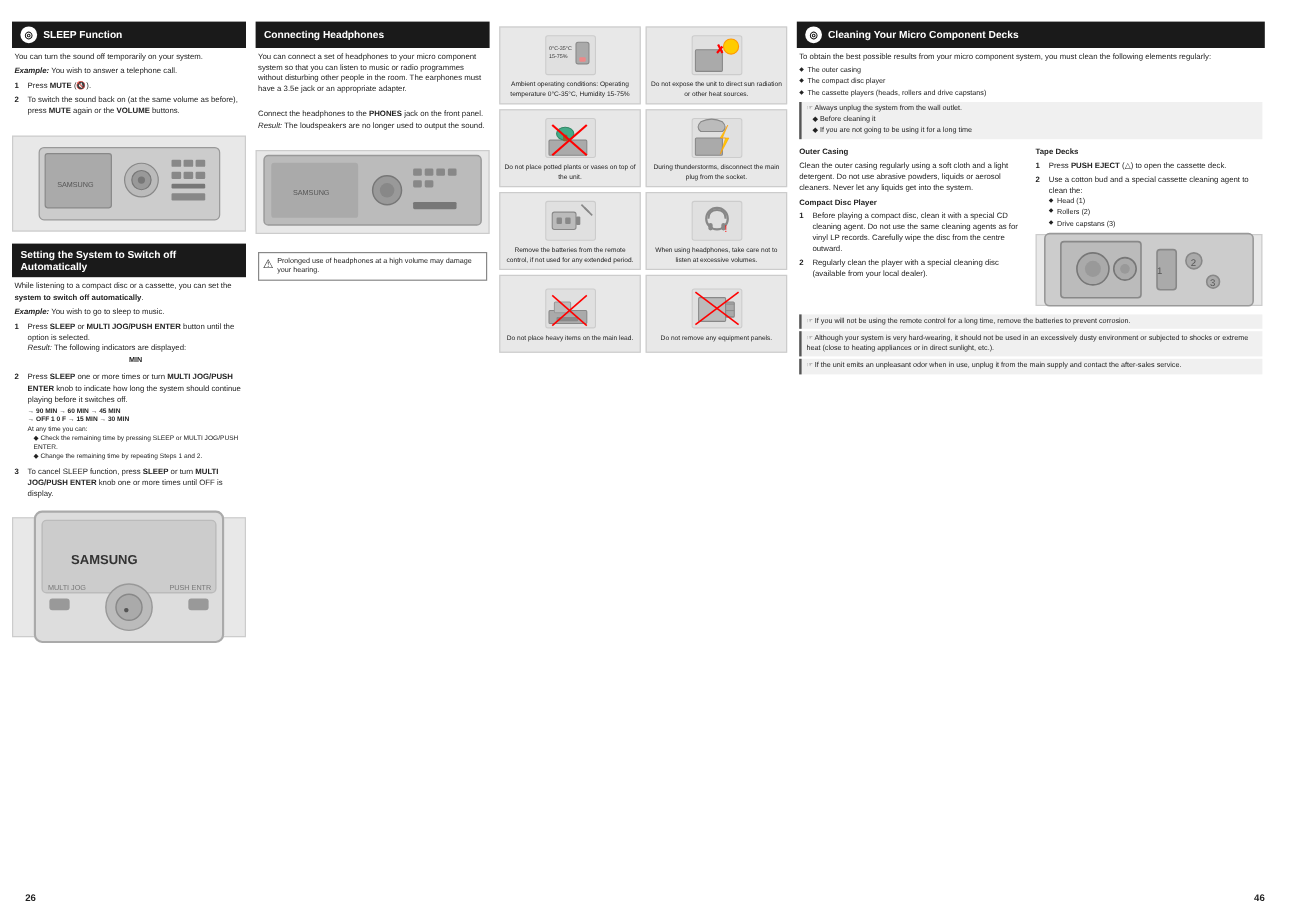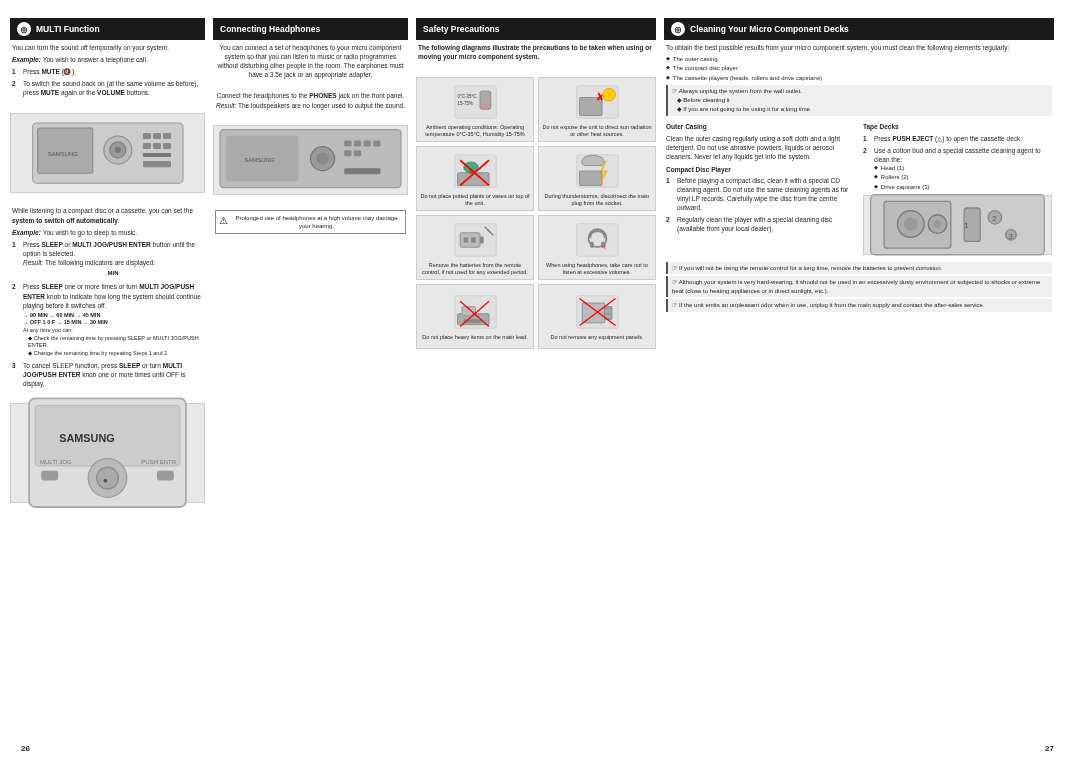--- a/index.html
+++ b/index.html
@@ -24,21 +24,20 @@
       flex-direction: column;
       gap: 6px;
     }
     .col-left {
       width: 195px;
       flex-shrink: 0;
     }
     .col-mid-left {
       width: 195px;
       flex-shrink: 0;
-      text-align: center;
     }
     .col-mid-right {
       width: 240px;
       flex-shrink: 0;
     }
     .col-right {
       width: 390px;
       flex-shrink: 0;
       display: flex;
       flex-direction: column;
@@ -230,21 +229,21 @@
 </head>
 <body>
 
 <div class="page">
 
   <div class="column col-left">
 
     <div>
       <div class="section-header">
         <div class="icon-circle">◎</div>
-        <span>MULTI Function</span>
+        <span>SLEEP Function</span>
       </div>
       <div class="section-body">
         <p><span>You can turn the sound off temporarily on your system.</span></p>
         <p><span class="italic bold">Example: </span><span>You wish to answer a telephone call.</span></p>
         <div class="step">
           <span class="step-num bold">1</span>
           <span>Press <strong>MUTE</strong> (🔇).</span>
         </div>
         <div class="step">
           <span class="step-num bold">2</span>
@@ -266,20 +265,23 @@
         <rect x="115" y="25" width="8" height="6" rx="1" fill="#888"></rect>
         <rect x="125" y="25" width="8" height="6" rx="1" fill="#888"></rect>
         <rect x="135" y="25" width="8" height="6" rx="1" fill="#888"></rect>
         <rect x="115" y="35" width="28" height="4" rx="1" fill="#777"></rect>
         <rect x="115" y="43" width="28" height="6" rx="1" fill="#888"></rect>
         <text x="20" y="38" font-size="6" fill="#555">SAMSUNG</text>
       </svg>
     </div>
 
     <div>
+      <div class="section-header">
+        <span>Setting the System to Switch off Automatically</span>
+      </div>
       <div class="section-body">
         <p>While listening to a compact disc or a cassette, you can set the <strong>system to switch off automatically</strong>.</p>
         <p><span class="italic bold">Example: </span><span>You wish to go to sleep to music.</span></p>
         <div class="step">
           <span class="step-num bold">1</span>
           <div>
             Press <strong>SLEEP</strong> or <strong>MULTI JOG/PUSH ENTER</strong> button until the option is selected.
             <div><span class="italic">Result:</span> The following indicators are displayed:</div>
             <div style="text-align:center;font-weight:bold;font-size:6px;margin:2px 0;">MIN</div>
           </div>
@@ -355,28 +357,20 @@
 
     <div class="section-body">
       <div class="warning-box">
         <span class="warning-icon">⚠</span>
         <span>Prolonged use of headphones at a high volume may damage your hearing.</span>
       </div>
     </div>
   </div>
 
   <div class="column col-mid-right">
-    <div>
-      <div class="section-header">
-        <span>Safety Precautions</span>
-      </div>
-      <div class="section-body">
-        <p style="font-weight:bold;margin-bottom:3px;">The following diagrams illustrate the precautions to be taken when using or moving your micro component system.</p>
-      </div>
-    </div>
 
     <div class="image-grid">
 
       <div class="image-cell">
         <svg viewBox="0 0 50 40">
           <rect x="2" y="2" width="46" height="36" rx="2" fill="#e0e0e0" stroke="#ccc"></rect>
           <text x="5" y="15" font-size="5" fill="#333">0°C-35°C</text>
           <text x="5" y="23" font-size="5" fill="#333">15-75%</text>
           <rect x="30" y="8" width="12" height="20" rx="2" fill="#aaa" stroke="#888"></rect>
           <rect x="33" y="22" width="6" height="4" rx="1" fill="#e88"></rect>
@@ -545,16 +539,16 @@
           <div class="note-box">
             ☞ Although your system is very hard-wearing, it should not be used in an excessively dusty environment or subjected to shocks or extreme heat (close to heating appliances or in direct sunlight, etc.).
           </div>
           <div class="note-box">
             ☞ If the unit emits an unpleasant odor when in use, unplug it from the main supply and contact the after-sales service.
           </div>
         </div>
       </div>
     </div>
 
-    <div class="page-num" style="text-align:right;">27</div>
+    <div class="page-num" style="text-align:right;">46</div>
   </div>
 
 </div>
 
 </body></html>

